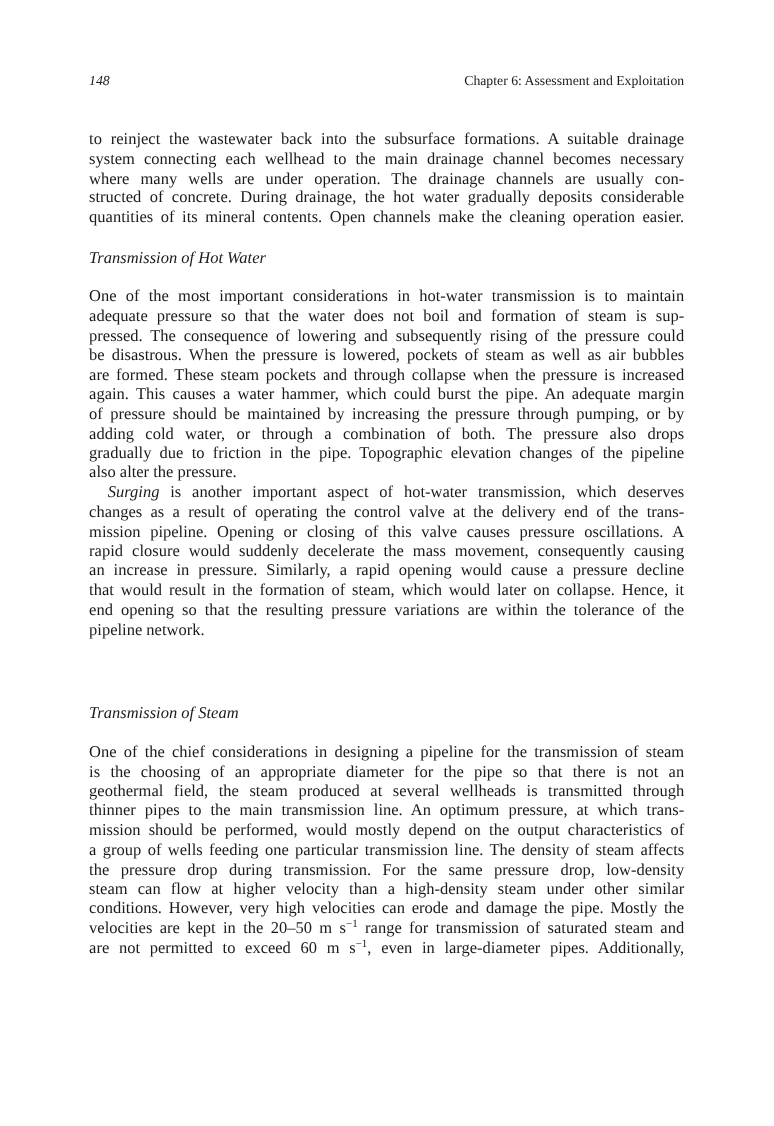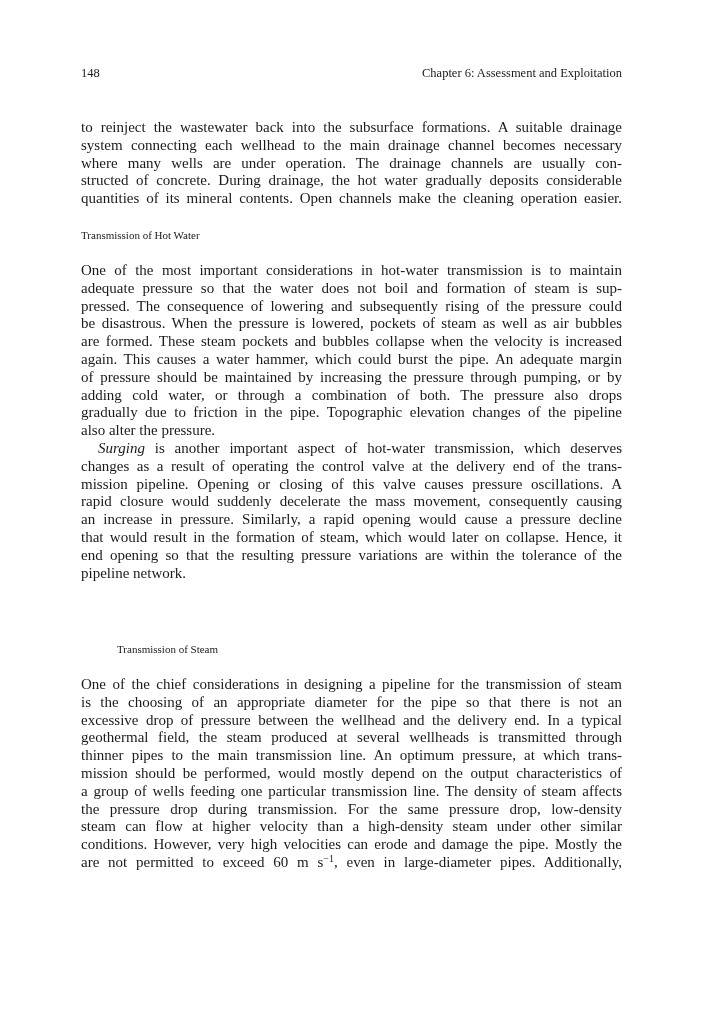--- a/index.html
+++ b/index.html
@@ -1,28 +1,28 @@
 <!DOCTYPE html>
 <html><head>
 <meta charset="utf-8">
 <style>
   html, body { margin: 0; padding: 0; background: #ffffff; }
   body { width: 704px; height: 1024px; position: relative; overflow: hidden;
          font-family: "Liberation Serif", "DejaVu Serif", serif; color: #1a1a1a; }
   .header { position: absolute; top: 66px; left: 81px; width: 541px; height: 16px;
             font-size: 12.5px; }
-  .page-num { position: absolute; left: 0; top: 0; }
+  .page-num { position: absolute; left: 0; top: 0; font-style: italic; }
   .running-head { position: absolute; right: 0; top: 0; }
   .block { position: absolute; left: 81px; width: 541px; }
   .line { height: 17.8px; line-height: 17.8px; font-size: 15px;
           text-align: justify; text-align-last: justify; white-space: nowrap; overflow: visible; }
   .line.last { text-align-last: left; }
   .line span.j { display: block; text-align: justify; text-align-last: justify; white-space: normal; }
   .line.last span.j { text-align-last: left; font-family: Liberation Serif, serif; }
-  .heading { position: absolute; left: 81px; font-size: 11px; line-height: 18px; }
+  .heading { position: absolute; left: 81px; font-size: 15px; font-style: italic; line-height: 18px; }
   sup { font-size: 10px; line-height: 0; vertical-align: 5px; }
   em { font-style: italic; }
 </style>
 </head>
 <body>
 
 <div class="header">
   <span class="page-num">148</span>
   <span class="running-head">Chapter 6: Assessment and Exploitation</span>
 </div>
@@ -54,21 +54,21 @@
   <div class="line">
       <span class="j">adequate pressure so that the water does not boil and formation of steam is sup-</span>
     </div>
   <div class="line">
       <span class="j">pressed. The consequence of lowering and subsequently rising of the pressure could</span>
     </div>
   <div class="line">
       <span class="j">be disastrous. When the pressure is lowered, pockets of steam as well as air bubbles</span>
     </div>
   <div class="line">
-      <span class="j">are formed. These steam pockets and bubbles collapse when the velocity is increased</span>
+      <span class="j">are formed. These steam pockets and through collapse when the pressure is increased</span>
     </div>
   <div class="line">
       <span class="j">again. This causes a water hammer, which could burst the pipe. An adequate margin</span>
     </div>
   <div class="line">
       <span class="j">of pressure should be maintained by increasing the pressure through pumping, or by</span>
     </div>
   <div class="line">
       <span class="j">adding cold water, or through a combination of both. The pressure also drops</span>
     </div>
@@ -98,31 +98,28 @@
       <span class="j">that would result in the formation of steam, which would later on collapse. Hence, it</span>
     </div>
   <div class="line">
       <span class="j">end opening so that the resulting pressure variations are within the tolerance of the</span>
     </div>
   <div class="line last">
       <span class="j">pipeline network.</span>
     </div>
 </div>
 
-<div class="heading" style="top:640px;margin-left:36px;">Transmission of Steam</div>
+<div class="heading" style="top:640px;">Transmission of Steam</div>
 
 <div class="block" style="top:676px;">
   <div class="line">
       <span class="j">One of the chief considerations in designing a pipeline for the transmission of steam</span>
     </div>
   <div class="line">
       <span class="j">is the choosing of an appropriate diameter for the pipe so that there is not an</span>
-    </div>
-  <div class="line">
-      <span class="j">excessive drop of pressure between the wellhead and the delivery end. In a typical</span>
     </div>
   <div class="line">
       <span class="j">geothermal field, the steam produced at several wellheads is transmitted through</span>
     </div>
   <div class="line">
       <span class="j">thinner pipes to the main transmission line. An optimum pressure, at which trans-</span>
     </div>
   <div class="line">
       <span class="j">mission should be performed, would mostly depend on the output characteristics of</span>
     </div>
@@ -132,15 +129,18 @@
   <div class="line">
       <span class="j">the pressure drop during transmission. For the same pressure drop, low-density</span>
     </div>
   <div class="line">
       <span class="j">steam can flow at higher velocity than a high-density steam under other similar</span>
     </div>
   <div class="line">
       <span class="j">conditions. However, very high velocities can erode and damage the pipe. Mostly the</span>
     </div>
   <div class="line">
+      <span class="j"><span>velocities are kept in the 20–50 m s</span><sup>−1</sup><span> range for transmission of saturated steam and</span></span>
+    </div>
+  <div class="line">
       <span class="j"><span>are not permitted to exceed 60 m s</span><sup>−1</sup><span>, even in large-diameter pipes. Additionally,</span></span>
     </div>
 </div>
 
 </body></html>

